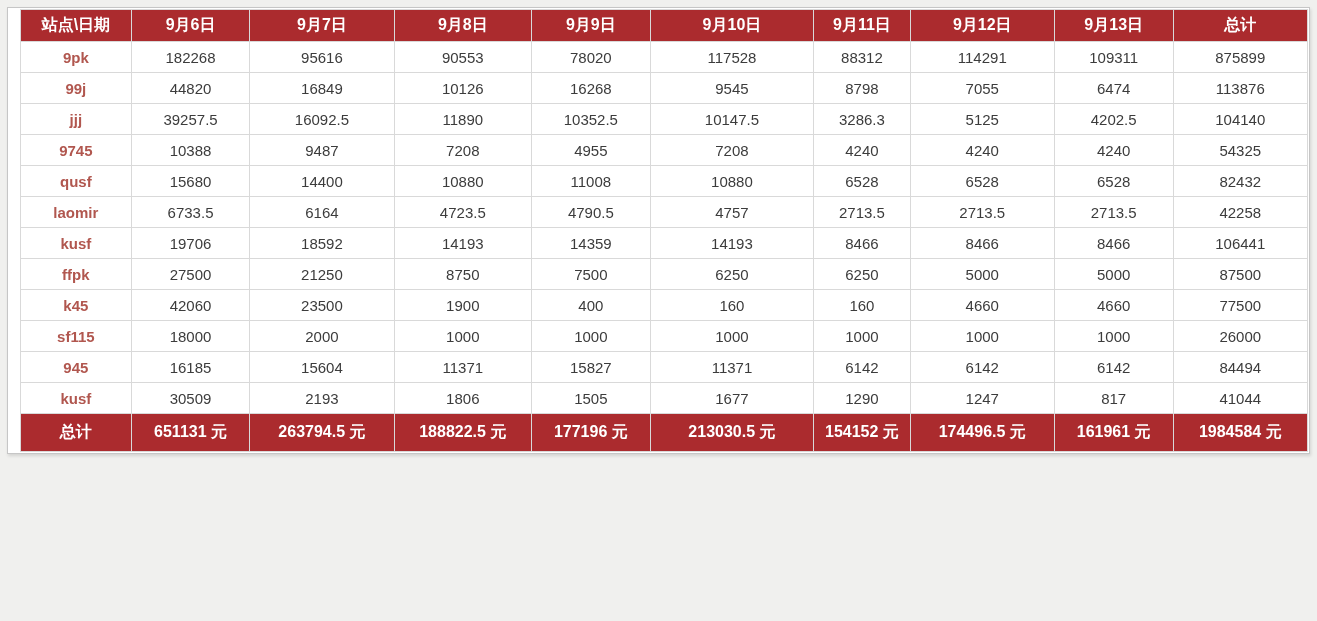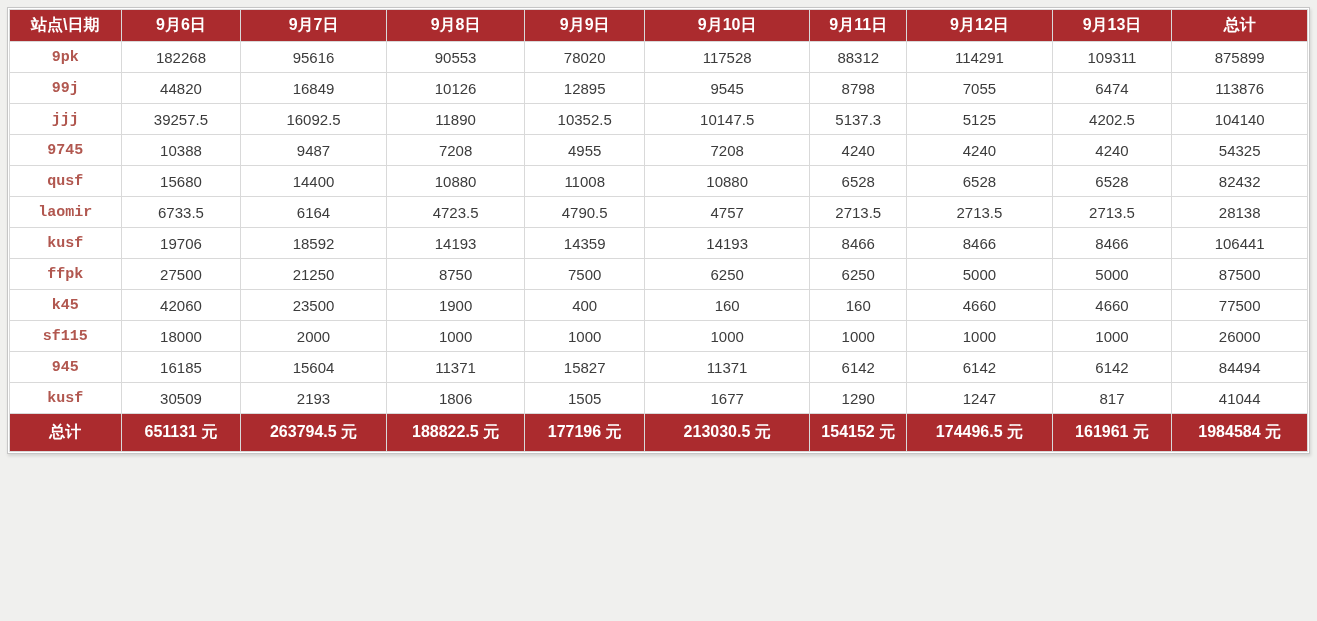--- a/index.html
+++ b/index.html
@@ -23,20 +23,21 @@
     display:inline-block;
     background:#ffffff;
     padding:1px;
     border:1px solid var(--outer-border);
     box-shadow:1px 2px 3px rgba(0,0,0,0.12);
   }
   table{
     border-collapse:collapse;
     table-layout:fixed;
     background:var(--row-bg);
+    margin-left:11px;
   }
   th,td{
     border:1px solid var(--border);
     text-align:center;
     vertical-align:middle;
     padding:0 2px;
     overflow:hidden;
     white-space:nowrap;
   }
   thead th{
@@ -47,21 +48,20 @@
     height:31px;
   }
   tbody td{
     height:30px;
     font-size:15px;
     color:var(--cell-text);
   }
   tbody td.site{
     color:var(--site-label);
     font-weight:bold;
-    font-family:Liberation Mono, monospace;
   }
   tfoot td{
     background:var(--header-bg);
     color:var(--header-text);
     font-weight:bold;
     font-size:16px;
     height:37px;
   }
 </style>
 </head>
@@ -107,35 +107,35 @@
             <td>88312</td>
             <td>114291</td>
             <td>109311</td>
             <td>875899</td>
           </tr>
           <tr>
             <td class="site">99j</td>
             <td>44820</td>
             <td>16849</td>
             <td>10126</td>
-            <td>12895</td>
+            <td>16268</td>
             <td>9545</td>
             <td>8798</td>
             <td>7055</td>
             <td>6474</td>
             <td>113876</td>
           </tr>
           <tr>
             <td class="site">jjj</td>
             <td>39257.5</td>
             <td>16092.5</td>
             <td>11890</td>
             <td>10352.5</td>
             <td>10147.5</td>
-            <td>5137.3</td>
+            <td>3286.3</td>
             <td>5125</td>
             <td>4202.5</td>
             <td>104140</td>
           </tr>
           <tr>
             <td class="site">9745</td>
             <td>10388</td>
             <td>9487</td>
             <td>7208</td>
             <td>4955</td>
@@ -160,21 +160,21 @@
           <tr>
             <td class="site">laomir</td>
             <td>6733.5</td>
             <td>6164</td>
             <td>4723.5</td>
             <td>4790.5</td>
             <td>4757</td>
             <td>2713.5</td>
             <td>2713.5</td>
             <td>2713.5</td>
-            <td>28138</td>
+            <td>42258</td>
           </tr>
           <tr>
             <td class="site">kusf</td>
             <td>19706</td>
             <td>18592</td>
             <td>14193</td>
             <td>14359</td>
             <td>14193</td>
             <td>8466</td>
             <td>8466</td>

